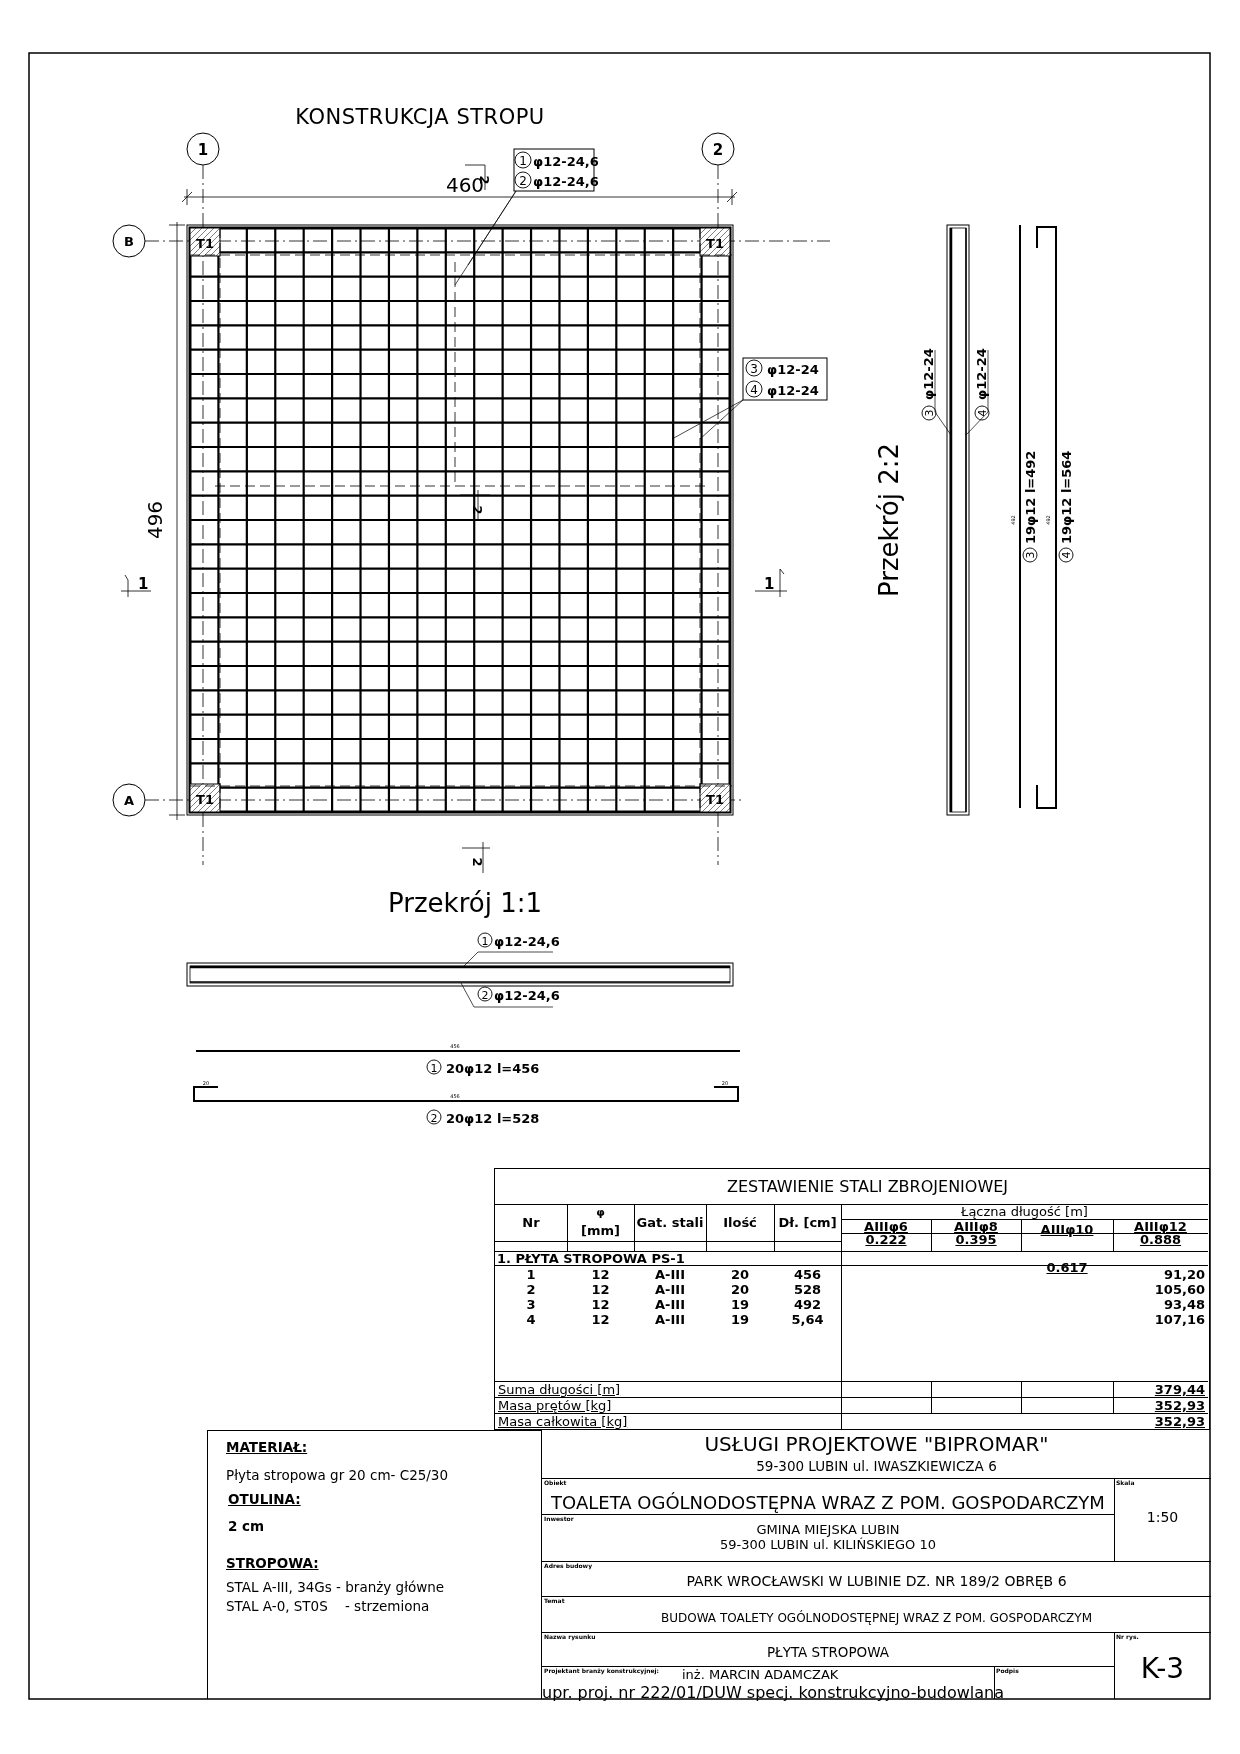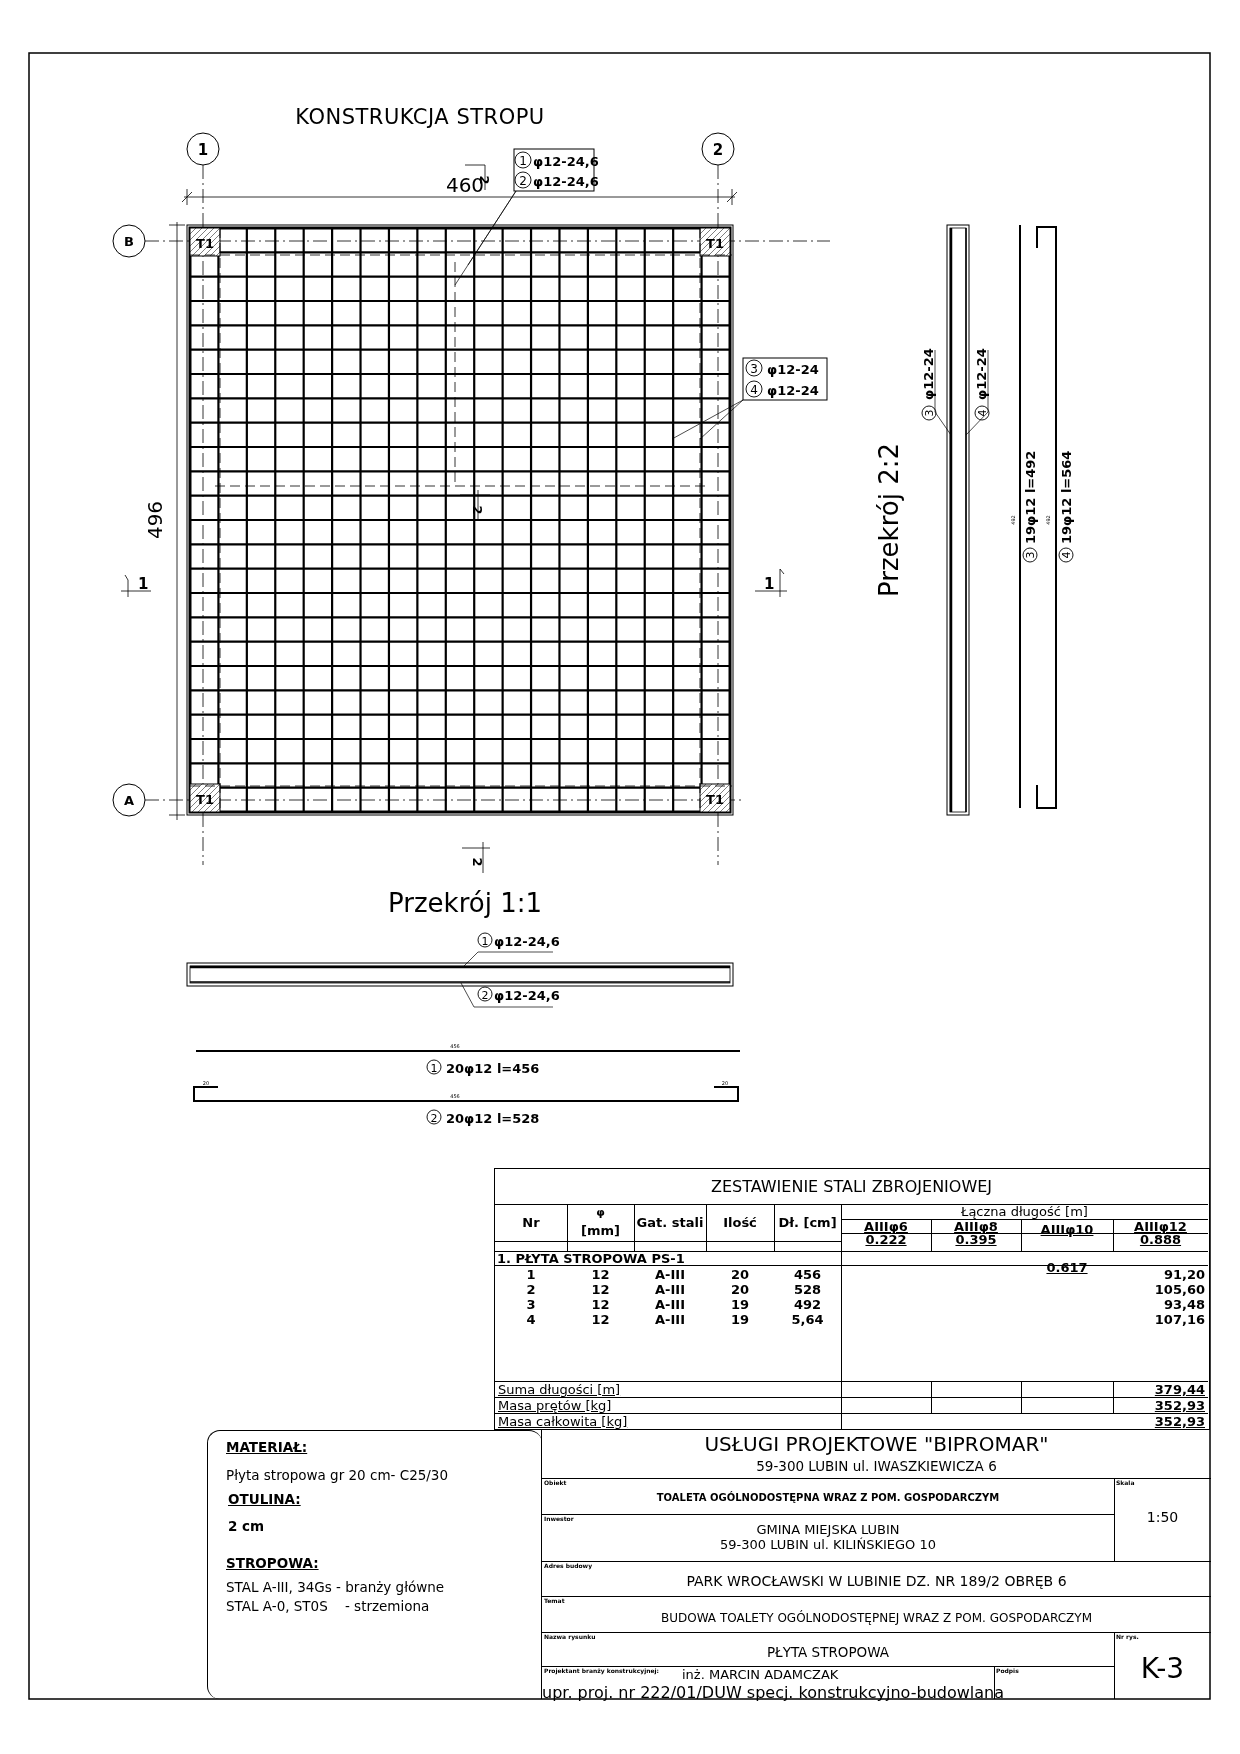--- a/index.html
+++ b/index.html
@@ -300,21 +300,21 @@
     <text x="446" y="1073" font-size="13" font-weight="bold">20φ12 l=456</text>
   </g>
   <g>
     <circle cx="434" cy="1117" r="7" fill="none" stroke="#000" stroke-width="0.9"></circle>
     <text x="434" y="1122" text-anchor="middle" font-size="11">2</text>
     <text x="446" y="1123" font-size="13" font-weight="bold">20φ12 l=528</text>
   </g>
 </svg>
 
 <div class="tbl">
-  <div class="cell" style="left:0;top:0;width:713px;height:35px;font-size:16px;font-weight:normal;">ZESTAWIENIE STALI ZBROJENIOWEJ</div>
+  <div class="cell" style="left:16px;top:0;width:713px;height:35px;font-size:16px;font-weight:normal;">ZESTAWIENIE STALI ZBROJENIOWEJ</div>
   <div class="hl" style="left:0;top:35px;width:713px;"></div>
 
   <div class="cell" style="left:0;top:35px;width:72px;height:37px;">Nr</div>
   <div class="cell" style="left:72px;top:35px;width:67px;height:16px;font-size:11px;">φ</div>
   <div class="cell" style="left:72px;top:50px;width:67px;height:22px;">[mm]</div>
   <div class="cell" style="left:139px;top:35px;width:72px;height:37px;">Gat. stali</div>
   <div class="cell" style="left:211px;top:35px;width:68px;height:37px;">Ilość</div>
   <div class="cell" style="left:279px;top:35px;width:67px;height:37px;">Dł. [cm]</div>
   <div class="cell" style="left:346px;top:35px;width:367px;height:15px;font-weight:normal;">Łączna długość [m]</div>
   <div class="hl" style="left:346px;top:50px;width:367px;"></div>
@@ -378,37 +378,37 @@
   <div class="vl" style="left:526px;top:212px;height:32px;"></div>
   <div class="vl" style="left:618px;top:212px;height:32px;"></div>
   <div class="cell ul" style="left:3px;top:213px;height:15px;justify-content:flex-start;font-weight:normal;">Suma długości [m]</div>
   <div class="cell ul" style="left:618px;top:213px;width:92px;height:15px;justify-content:flex-end;">379,44</div>
   <div class="cell ul" style="left:3px;top:229px;height:15px;justify-content:flex-start;font-weight:normal;">Masa prętów [kg]</div>
   <div class="cell ul" style="left:618px;top:229px;width:92px;height:15px;justify-content:flex-end;">352,93</div>
   <div class="cell ul" style="left:3px;top:245px;height:15px;justify-content:flex-start;font-weight:normal;">Masa całkowita [kg]</div>
   <div class="cell ul" style="left:618px;top:245px;width:92px;height:15px;justify-content:flex-end;">352,93</div>
 </div>
 
-<div class="tb" style="left:207px;top:1430px;width:335px;height:269px;border-left:1.5px solid #000;border-top:1.5px solid #000;border-radius:13px;">
+<div class="tb" style="left:207px;top:1430px;width:335px;height:269px;border-left:1.5px solid #000;border-top:1.5px solid #000;">
   <div class="mat u" style="left:18px;top:8px;">MATERIAŁ:</div>
   <div class="mat" style="left:18px;top:36px;font-weight:normal;">Płyta stropowa gr 20 cm- C25/30</div>
   <div class="mat u" style="left:20px;top:60px;">OTULINA:</div>
   <div class="mat" style="left:20px;top:87px;">2 cm</div>
   <div class="mat u" style="left:18px;top:124px;">STROPOWA:</div>
   <div class="mat" style="left:18px;top:148px;font-weight:normal;white-space:pre;">STAL A-III, 34Gs - branży główne</div>
   <div class="mat" style="left:18px;top:167px;font-weight:normal;white-space:pre;">STAL A-0, ST0S    - strzemiona</div>
 </div>
 
 <div class="tb" style="left:541px;top:1430px;width:669px;height:269px;border-left:1px solid #000;">
   <div class="ctr" style="left:0;top:2px;width:669px;font-size:20px;font-weight:normal;">USŁUGI PROJEKTOWE "BIPROMAR"</div>
   <div class="ctr" style="left:0;top:28px;width:669px;font-size:13.5px;font-weight:normal;">59-300 LUBIN ul. IWASZKIEWICZA 6</div>
   <div class="hl" style="left:0;top:48px;width:669px;"></div>
 
   <div class="tiny" style="left:2px;top:49px;">Obiekt</div>
-  <div class="ctr" style="left:0;top:62px;width:572px;font-size:10px;font-weight:bold;">TOALETA OGÓLNODOSTĘPNA WRAZ Z POM. GOSPODARCZYM</div>
+  <div class="ctr" style="left:0;top:62px;width:572px;font-size:18px;font-weight:normal;">TOALETA OGÓLNODOSTĘPNA WRAZ Z POM. GOSPODARCZYM</div>
   <div class="vl" style="left:572px;top:48px;height:83px;"></div>
   <div class="tiny" style="left:574px;top:49px;">Skala</div>
   <div class="ctr" style="left:572px;top:79px;width:97px;font-size:14px;font-weight:normal;">1:50</div>
   <div class="hl" style="left:0;top:84px;width:572px;"></div>
 
   <div class="tiny" style="left:2px;top:85px;">Inwestor</div>
   <div class="ctr" style="left:0;top:92px;width:572px;font-size:13px;font-weight:normal;">GMINA MIEJSKA LUBIN</div>
   <div class="ctr" style="left:0;top:107px;width:572px;font-size:13px;font-weight:normal;">59-300 LUBIN ul. KILIŃSKIEGO 10</div>
   <div class="hl" style="left:0;top:131px;width:669px;"></div>
 

